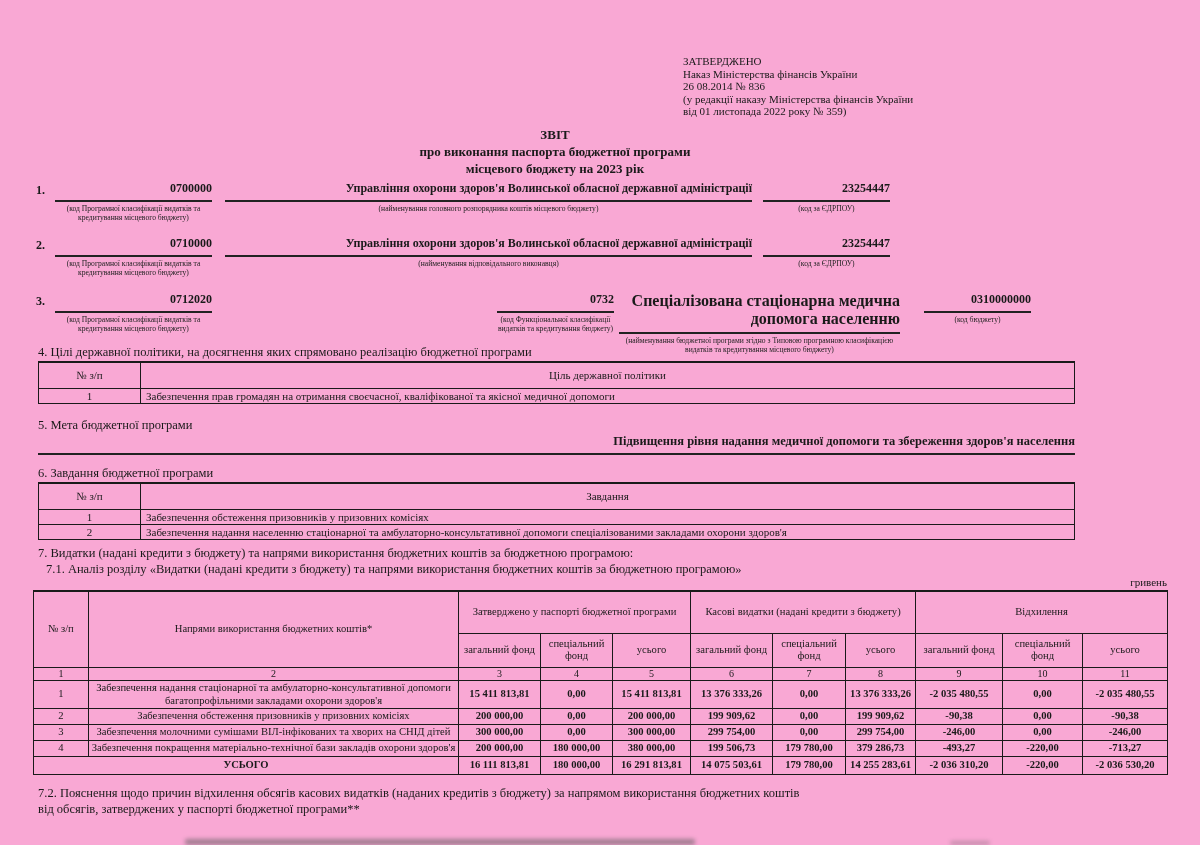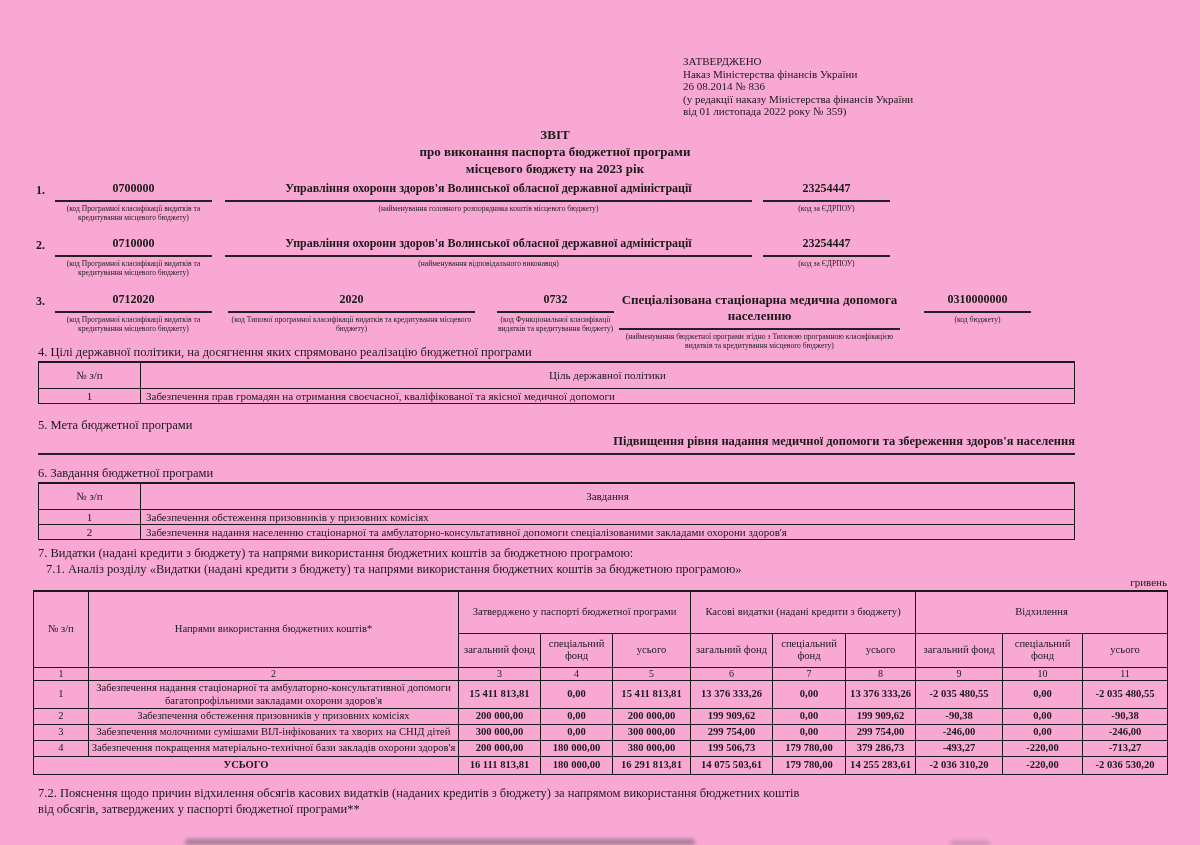--- a/index.html
+++ b/index.html
@@ -17,23 +17,23 @@
 
   
   .approval { left:683px; top:55px; font-size:11px; line-height:12.6px; }
 
   
   .title { left:180px; top:126px; width:750px; text-align:center; font-weight:bold; font-size:13px; line-height:17px; }
 
   
   .entry-num { font-weight:bold; font-size:12px; }
   .field { position:absolute; text-align:center; }
-  .field .val { font-weight:bold; font-size:12px; padding-bottom:4px; border-bottom:2px solid #222; min-height:14px; white-space:nowrap; }
+  .field .val { font-weight:bold; font-size:12px; padding-bottom:4px; border-bottom:2px solid #222; min-height:14px; white-space:nowrap;text-align:right; }
   .field .cap { font-size:7.6px; line-height:9px; padding-top:2px; color:#222; }
-  .field.small .val { font-size:13px; white-space:normal; }
+  .field.small .val { font-size:16px; white-space:normal; }
 
   
   .sec-heading { font-size:12.5px; }
 
   
   table.simple { border-collapse:collapse; table-layout:fixed; width:1037px; }
   table.simple th, table.simple td { border:1px solid #1a1a1a; font-weight:normal; font-size:11px; padding:1px 5px; vertical-align:middle; }
   table.simple { border-top:2px solid #1a1a1a; }
   table.simple th { text-align:center; height:26px; }
   table.simple td.c { text-align:center; }
@@ -103,24 +103,20 @@
   </div>
   <div class="field" style="left:763px; top:236px; width:127px;">
     <div class="val">23254447</div>
     <div class="cap">(код за ЄДРПОУ)</div>
   </div>
 
   <div class="abs entry-num" style="left:36px; top:294px;">3.</div>
   <div class="field" style="left:55px; top:292px; width:157px;">
     <div class="val">0712020</div>
     <div class="cap">(код Програмної класифікації видатків та кредитування місцевого бюджету)</div>
-  </div>
-  <div class="field" style="left:228px; top:292px; width:247px;">
-    <div class="val">2020</div>
-    <div class="cap">(код Типової програмної класифікації видатків та кредитування місцевого бюджету)</div>
   </div>
   <div class="field" style="left:497px; top:292px; width:117px;">
     <div class="val">0732</div>
     <div class="cap">(код Функціональної класифікації видатків та кредитування бюджету)</div>
   </div>
   <div class="field small" style="left:619px; top:292px; width:281px;">
     <div class="val">Спеціалізована стаціонарна медична допомога населенню</div>
     <div class="cap">(найменування бюджетної програми згідно з Типовою програмною класифікацією видатків та кредитування місцевого бюджету)</div>
   </div>
   <div class="field" style="left:924px; top:292px; width:107px;">

